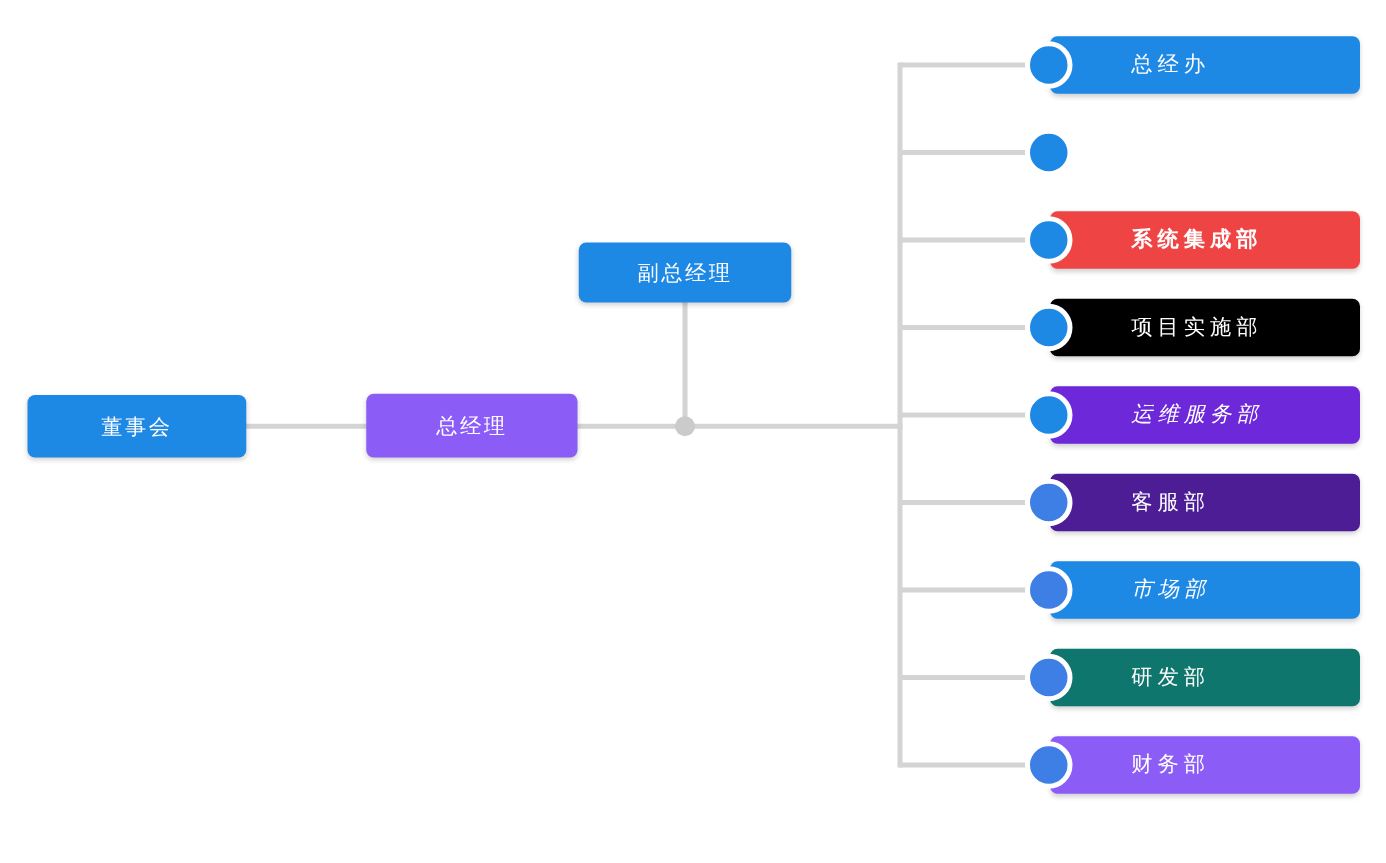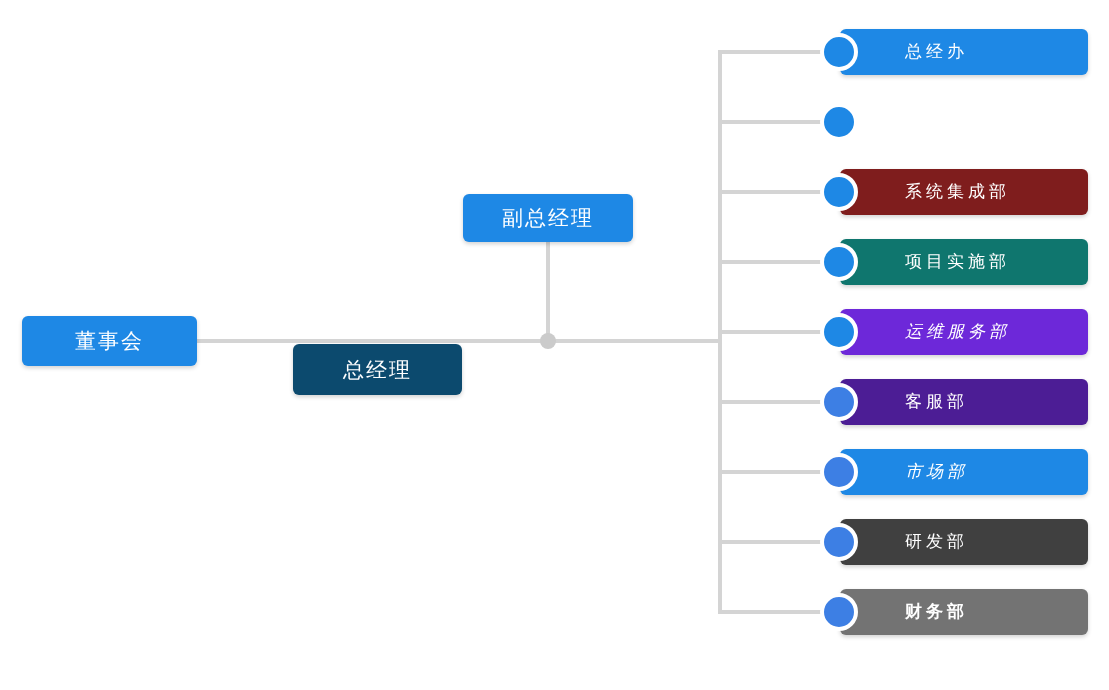--- a/index.html
+++ b/index.html
@@ -31,21 +31,21 @@
     background: #cbcbcb;
     border-radius: 50%;
     z-index: 2;
   }
   
   .node-box {
     position: absolute;
     background: #1e88e5;
     border-radius: 6px;
     color: #ffffff;
-    font-size: 21px;
+    font-size: 17px;
     letter-spacing: 2px;
     display: flex;
     align-items: center;
     justify-content: center;
     box-shadow: 0 2px 4px rgba(0,0,0,0.18);
     z-index: 3;
     cursor: pointer;
   }
   .node-board   { left: 22px;  top: 316px; width: 175px; height: 50px; }
   .node-gm      { left: 293px; top: 315px; width: 169px; height: 51px; }
@@ -104,61 +104,61 @@
 
 <div class="canvas">
 
   <div class="line main-hline"></div>
   <div class="line deputy-vline"></div>
   <div class="line trunk-vline"></div>
   <div class="junction-dot"></div>
 
   <div class="node-box node-board" style="background-color: rgb(30, 136, 229);">董事会</div>
 
-  <div class="node-box node-gm" style="background-color: #0c4a6e; margin-top: 29px;">总经理</div>
+  <div class="node-box node-gm" style="background-color: #8b5cf6;">总经理</div>
 
   <div class="node-box node-dgm" style="background-color: rgb(30, 136, 229);">副总经理</div>
 
   <div class="dept-row" style="top:29px">
     <div class="dept-circle" style="background-color: rgb(30, 136, 229);"></div>
     <div class="dept-bar" style="background-color: rgb(30, 136, 229);">总经办</div>
   </div>
 
   <div class="dept-row" style="top:99px">
     <div class="dept-circle" style="background-color: rgb(30, 136, 229);"></div>
   </div>
 
   <div class="dept-row" style="top:169px">
     <div class="dept-circle" style="background-color: rgb(30, 136, 229);"></div>
-    <div class="dept-bar" style="background-color: #7f1d1d;">系统集成部</div>
+    <div class="dept-bar" style="background-color: #ef4444; font-weight: bold;">系统集成部</div>
   </div>
 
   <div class="dept-row" style="top:239px">
     <div class="dept-circle" style="background-color: rgb(30, 136, 229);"></div>
-    <div class="dept-bar" style="background-color: #0f766e;">项目实施部</div>
+    <div class="dept-bar" style="background-color: #000000;">项目实施部</div>
   </div>
 
   <div class="dept-row" style="top:309px">
     <div class="dept-circle" style="background-color: rgb(30, 136, 229);"></div>
     <div class="dept-bar" style="background-color: #6d28d9; font-style: italic;">运维服务部</div>
   </div>
 
   <div class="dept-row" style="top:379px">
     <div class="dept-circle" style="background-color: rgb(61, 127, 228);"></div>
     <div class="dept-bar" style="background-color: #4c1d95;">客服部</div>
   </div>
 
   <div class="dept-row" style="top:449px">
     <div class="dept-circle" style="background-color: rgb(61, 127, 228);"></div>
     <div class="dept-bar" style="background-color: rgb(30, 136, 229); font-style: italic;">市场部</div>
   </div>
 
   <div class="dept-row" style="top:519px">
     <div class="dept-circle" style="background-color: rgb(61, 127, 228);"></div>
-    <div class="dept-bar" style="background-color: #404040;">研发部</div>
+    <div class="dept-bar" style="background-color: #0f766e;">研发部</div>
   </div>
 
   <div class="dept-row" style="top:589px">
     <div class="dept-circle" style="background-color: rgb(61, 127, 228);"></div>
-    <div class="dept-bar" style="background-color: #737373; font-weight: bold;">财务部</div>
+    <div class="dept-bar" style="background-color: #8b5cf6;">财务部</div>
   </div>
 
 </div>
 
 </body></html>

